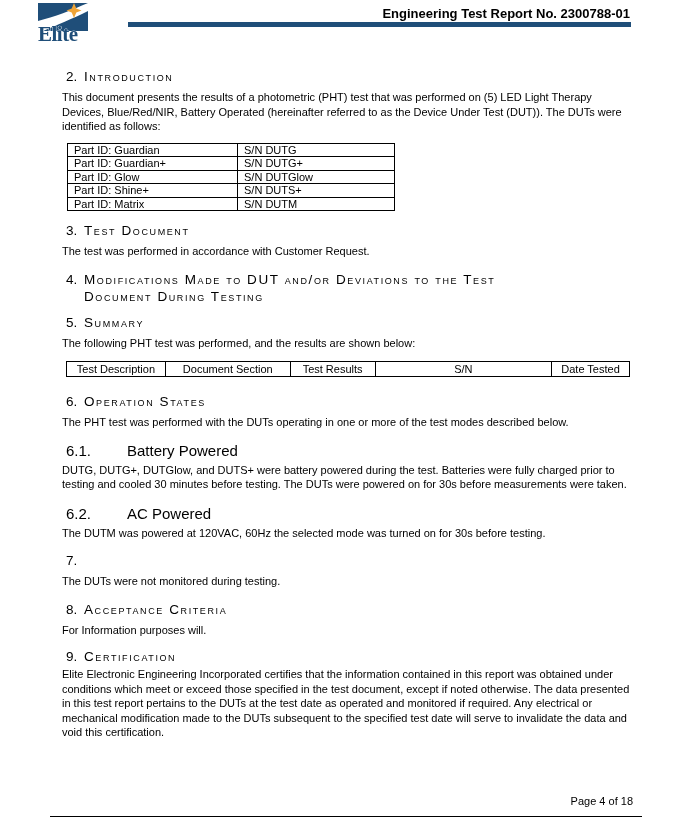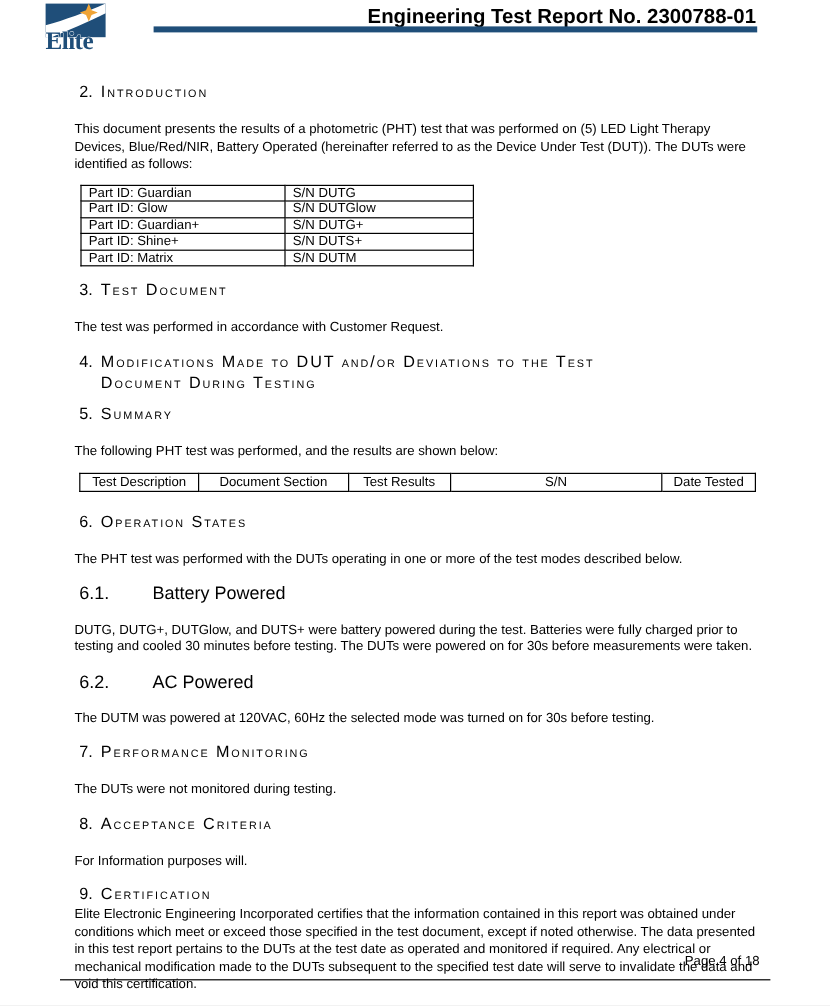--- a/index.html
+++ b/index.html
@@ -11,21 +11,21 @@
     font-family:"Liberation Sans", sans-serif;
     color:#000;
     overflow:hidden;
     margin:0 auto;
   }
   
   .hdr { position:relative; height:62px; }
   .logo { position:absolute; left:37px; top:2px; }
   .hdr-title {
     position:absolute; right:62px; top:7px;
-    font-size:17px; font-weight:bold; line-height:14px;
+    font-size:13px; font-weight:bold; line-height:14px;
   }
   .hdr-bar {
     position:absolute; left:128px; right:61px; top:22px; height:5px;
     background:#1F4E79;
   }
   
   .content { margin:0 62px; width:568px; }
   .h-section {
     display:flex; align-items:baseline;
     font-size:13.5px; line-height:17px; font-weight:400;
@@ -33,21 +33,21 @@
   }
   .h-section .h-num { flex:0 0 18px; }
   .h-title { font-variant:small-caps; letter-spacing:1.6px; }
   .h-wrap { max-width:478px; }
   .h-sub {
     display:flex; align-items:baseline;
     font-size:15px; line-height:15px; font-weight:400;
     padding-left:4px;
   }
   .h-sub .h-num { flex:0 0 61px; }
-  p.body { font-size:11px; line-height:14.5px; margin-top:16px; }
+  p.body { font-size:11px; line-height:14.5px; margin-top:5px; }
 
   .mt-s2  { margin-top:6px; }
   .mt-s3  { margin-top:11px; }
   .mt-s4  { margin-top:12px; }
   .mt-s5  { margin-top:9px; }
   .mt-s6  { margin-top:16px; }
   .mt-s61 { margin-top:13px; }
   .mt-s62 { margin-top:14px; }
   .mt-s7  { margin-top:12px; }
   .mt-s8  { margin-top:12px; }
@@ -102,26 +102,26 @@
     </div>
     <p class="body">This document presents the results of a photometric (PHT) test that was performed on (5) LED Light Therapy Devices, Blue/Red/NIR, Battery Operated (hereinafter referred to as the Device Under Test (DUT)). The DUTs were identified as follows:</p>
 
     <table class="dut-table">
       <tbody>
         <tr>
           <td>Part ID: Guardian</td>
           <td>S/N DUTG</td>
         </tr>
         <tr>
+          <td>Part ID: Guardian+</td>
+          <td>S/N DUTG+</td>
+        </tr>
+        <tr>
           <td>Part ID: Glow</td>
           <td>S/N DUTGlow</td>
-        </tr>
-        <tr>
-          <td>Part ID: Guardian+</td>
-          <td>S/N DUTG+</td>
         </tr>
         <tr>
           <td>Part ID: Shine+</td>
           <td>S/N DUTS+</td>
         </tr>
         <tr>
           <td>Part ID: Matrix</td>
           <td>S/N DUTM</td>
         </tr>
       </tbody>
@@ -169,21 +169,20 @@
     <p class="body">DUTG, DUTG+, DUTGlow, and DUTS+ were battery powered during the test. Batteries were fully charged prior to testing and cooled 30 minutes before testing. The DUTs were powered on for 30s before measurements were taken.</p>
 
     <div class="h-sub mt-s62">
       <span class="h-num">6.2.</span>
       <span>AC Powered</span>
     </div>
     <p class="body">The DUTM was powered at 120VAC, 60Hz the selected mode was turned on for 30s before testing.</p>
 
     <div class="h-section mt-s7">
       <span class="h-num">7.</span>
-      <span class="h-title">Performance Monitoring</span>
     </div>
     <p class="body">The DUTs were not monitored during testing.</p>
 
     <div class="h-section mt-s8">
       <span class="h-num">8.</span>
       <span class="h-title">Acceptance Criteria</span>
     </div>
     <p class="body">For Information purposes will.</p>
 
     <div class="h-section mt-s9">

